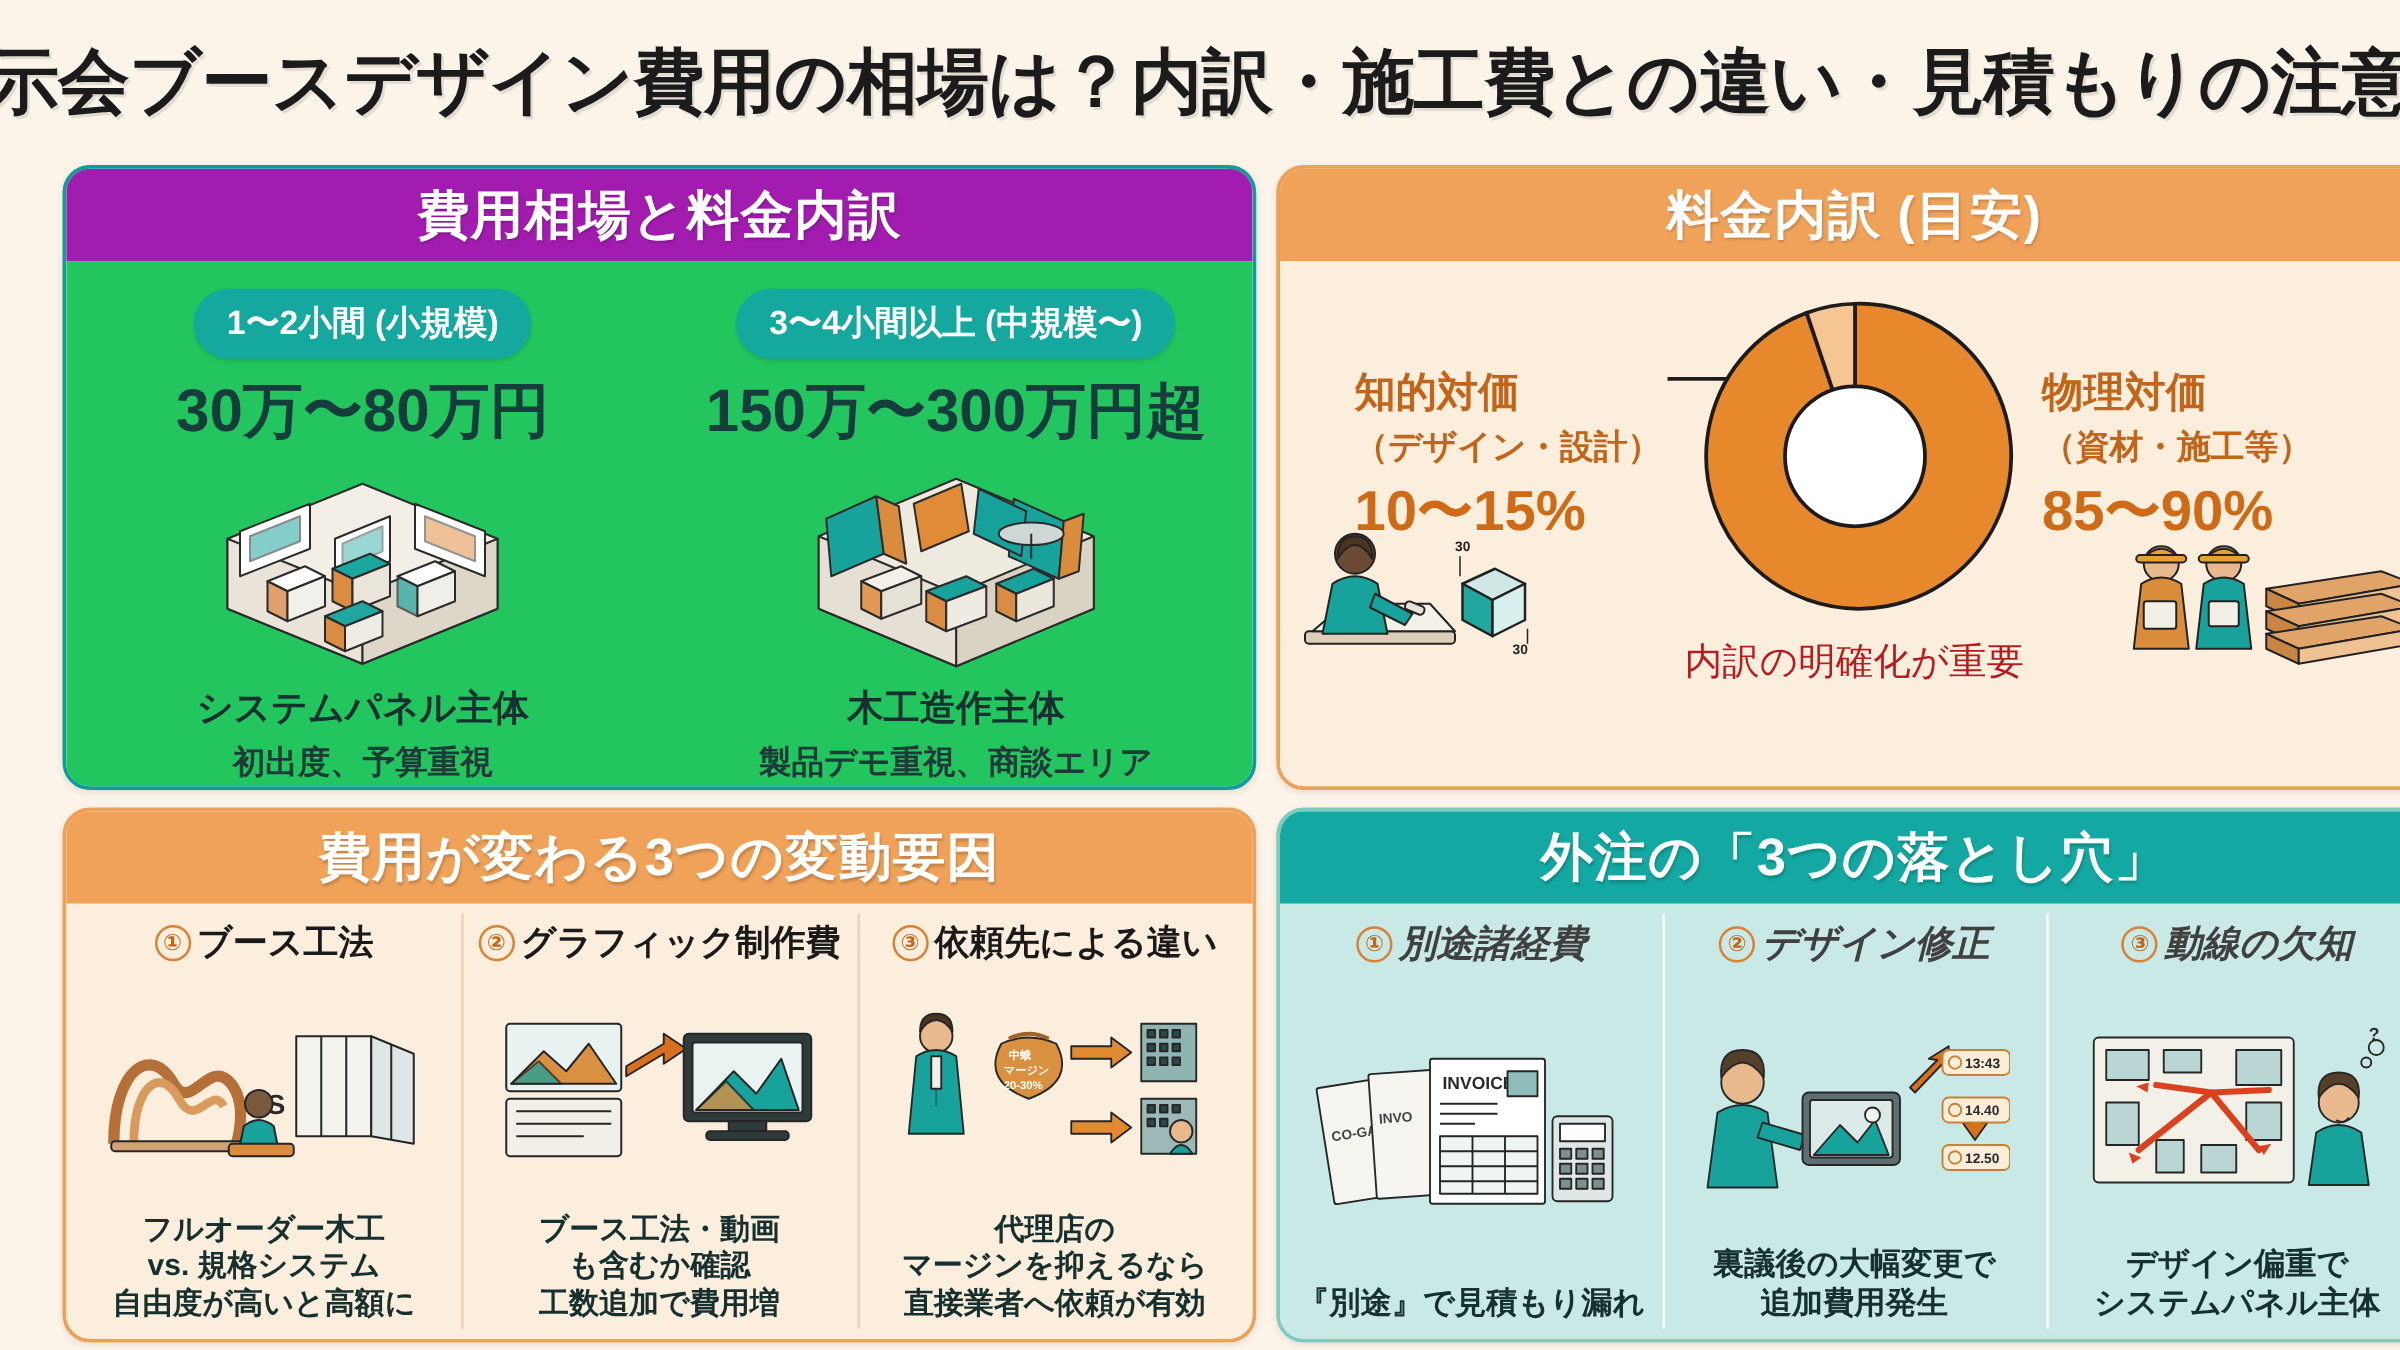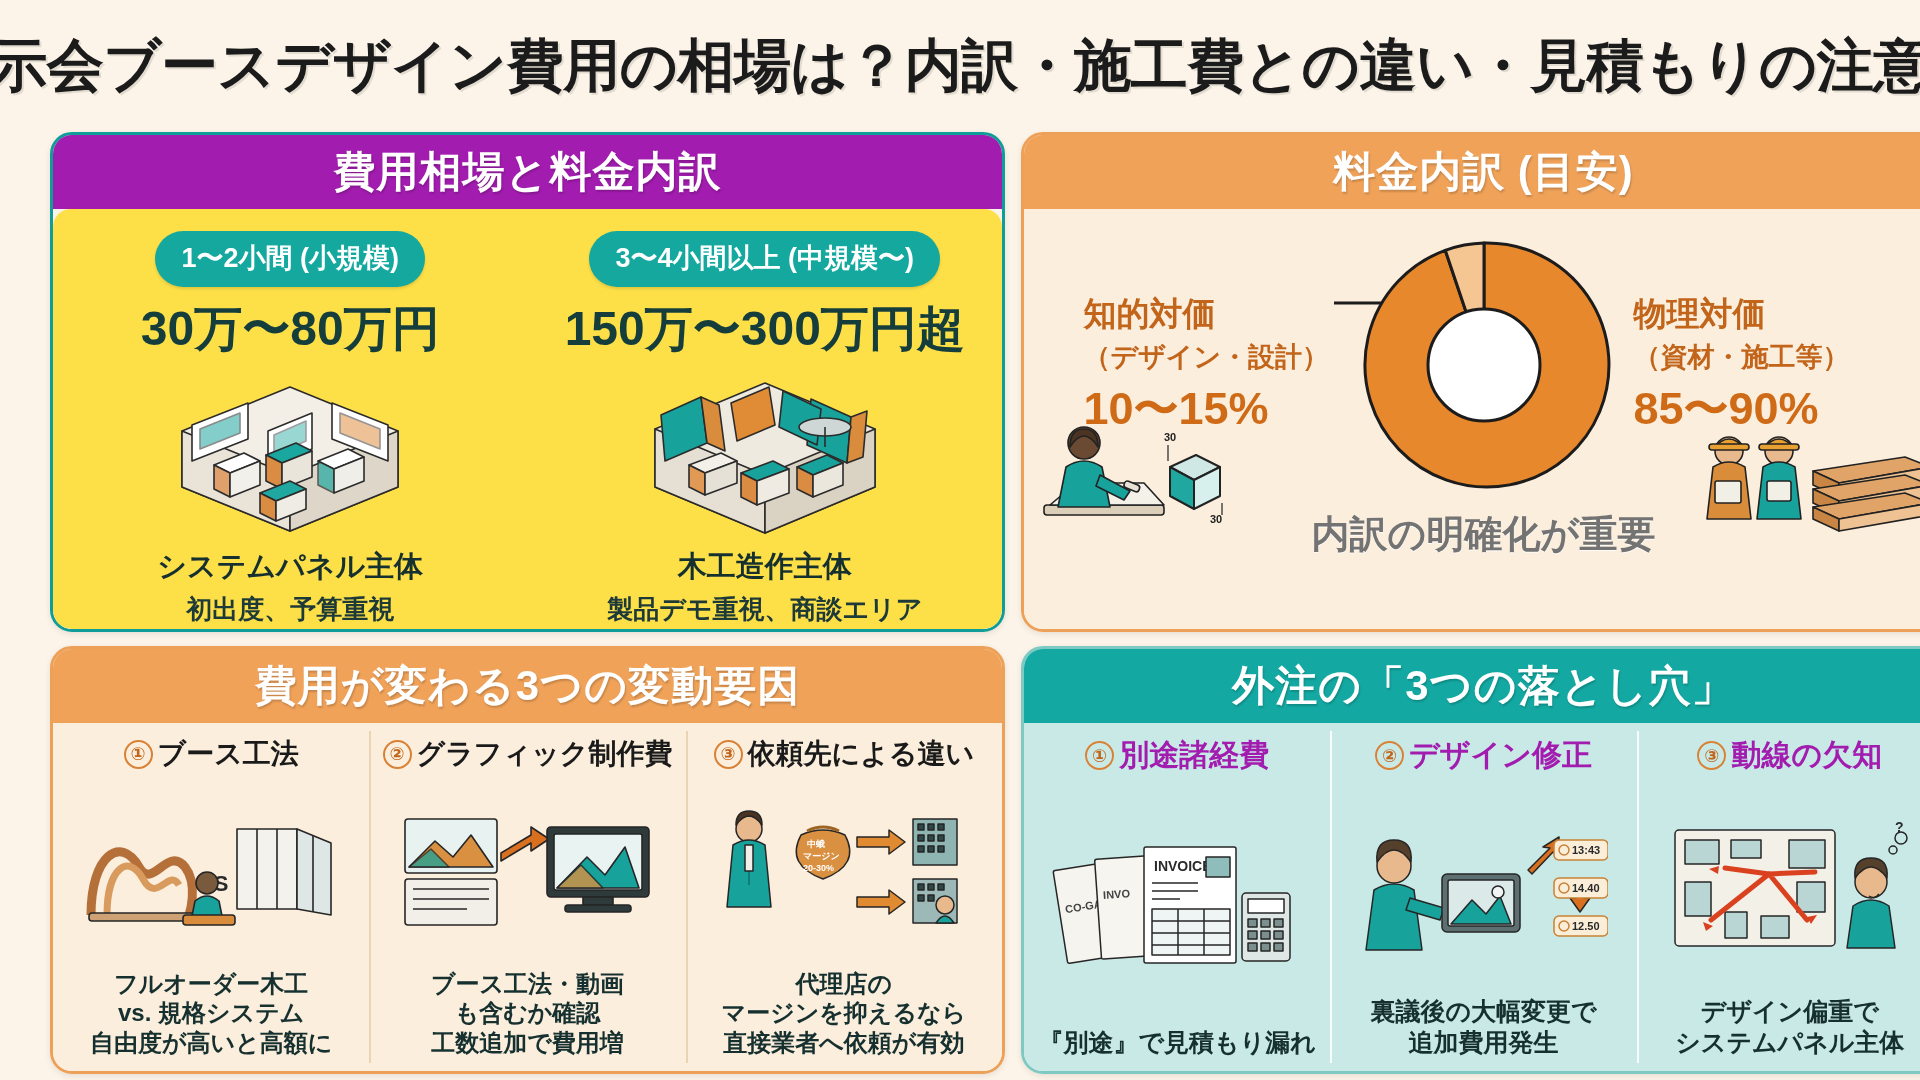--- a/index.html
+++ b/index.html
@@ -51,21 +51,21 @@
     display: flex; align-items: center; justify-content: center;
     font-size: 42px; font-weight: 900; color: #ffffff;
     letter-spacing: 1px;
     text-shadow: 1px 2px 2px rgba(0,0,0,0.18);
   }
   .panel-body { flex: 1; position: relative; }
 
   
   .panel.teal { border: 3px solid #0f9d9a; }
   .panel.teal .panel-head { background: #a21caf; }
-  .panel.teal .panel-body { background: #fde047; border-radius: 18px; }
+  .panel.teal .panel-body { background: #22c55e; }
   
   .panel.orange { border: 3px solid #eda057; }
   .panel.orange .panel-head { background: #f0a259; }
   .panel.orange .panel-body { background: #fbeedd; }
 
   
   .cost-cols { display: flex; height: 100%; }
   .cost-col { flex: 1; display: flex; flex-direction: column; align-items: center; padding-top: 22px; }
   .pill {
     background: #14a89f; color: #fff;
@@ -90,21 +90,21 @@
 
   
   .donut-wrap { height: 100%; display: flex; flex-direction: column; align-items: center; justify-content: flex-start; padding-top: 16px; position: relative; }
   .donut-row { display: flex; align-items: center; justify-content: center; width: 100%; }
   .side-label { width: 250px; text-align: left; color: #c2651a; }
   .side-label .l1 { font-size: 33px; font-weight: 900; }
   .side-label .l2 { font-size: 27px; font-weight: 800; margin-top: 2px; }
   .side-label .pct { font-size: 45px; font-weight: 900; margin-top: 4px; color: #cf6a16; }
   .donut-center { width: 300px; display:flex; align-items:center; justify-content:center; }
   .foot-note {
-    font-size: 38px; font-weight: 700; color: #737373; margin-top: 4px;
+    font-size: 30px; font-weight: 400; color: #b91c1c; margin-top: 4px;
     text-shadow: 0 1px 0 rgba(255,255,255,0.8);
   }
 
   
   .three-cols { display: flex; height: 100%; }
   .three-col { flex: 1; display: flex; flex-direction: column; align-items: center; padding-top: 12px; position: relative; }
   .three-col + .three-col::before {
     content: ""; position: absolute; left: 0; top: 8px; bottom: 8px; width: 2px; background: rgba(200,150,90,0.30);
   }
   .fhead { display: flex; align-items: center; gap: 5px; white-space: nowrap; }
@@ -121,21 +121,21 @@
 
   
   .panel.teal2 { border: 3px solid #7fc9c3; }
   .panel.teal2 .panel-head { background: #13a9a2; }
   .panel.teal2 .panel-body { background: #c9e9e6; }
   .p4-col + .p4-col::before {
     content: ""; position: absolute; left: 0; top: 8px; bottom: 8px; width: 2px; background: rgba(255,255,255,0.85);
   }
   .p4-col { flex: 1; display: flex; flex-direction: column; align-items: center; padding-top: 12px; position: relative; }
   .p4-head { display: flex; align-items: center; gap: 5px; white-space: nowrap; }
-  .p4-head .ftxt { font-size: 30px; font-weight: 900; color: #a21caf; }
+  .p4-head .ftxt { font-size: 30px; font-weight: 900; color: #404040; font-style: italic; }
   .p4-caption { margin-top: auto; margin-bottom: 14px; text-align: center; }
   .p4-caption div { font-size: 25px; font-weight: 900; color: #16302f; line-height: 1.22; white-space: nowrap; }
 
   .art-center { display:flex; align-items:center; justify-content:center; flex:1; }
 </style>
 </head>
 <body>
 
 <div id="root">
 

